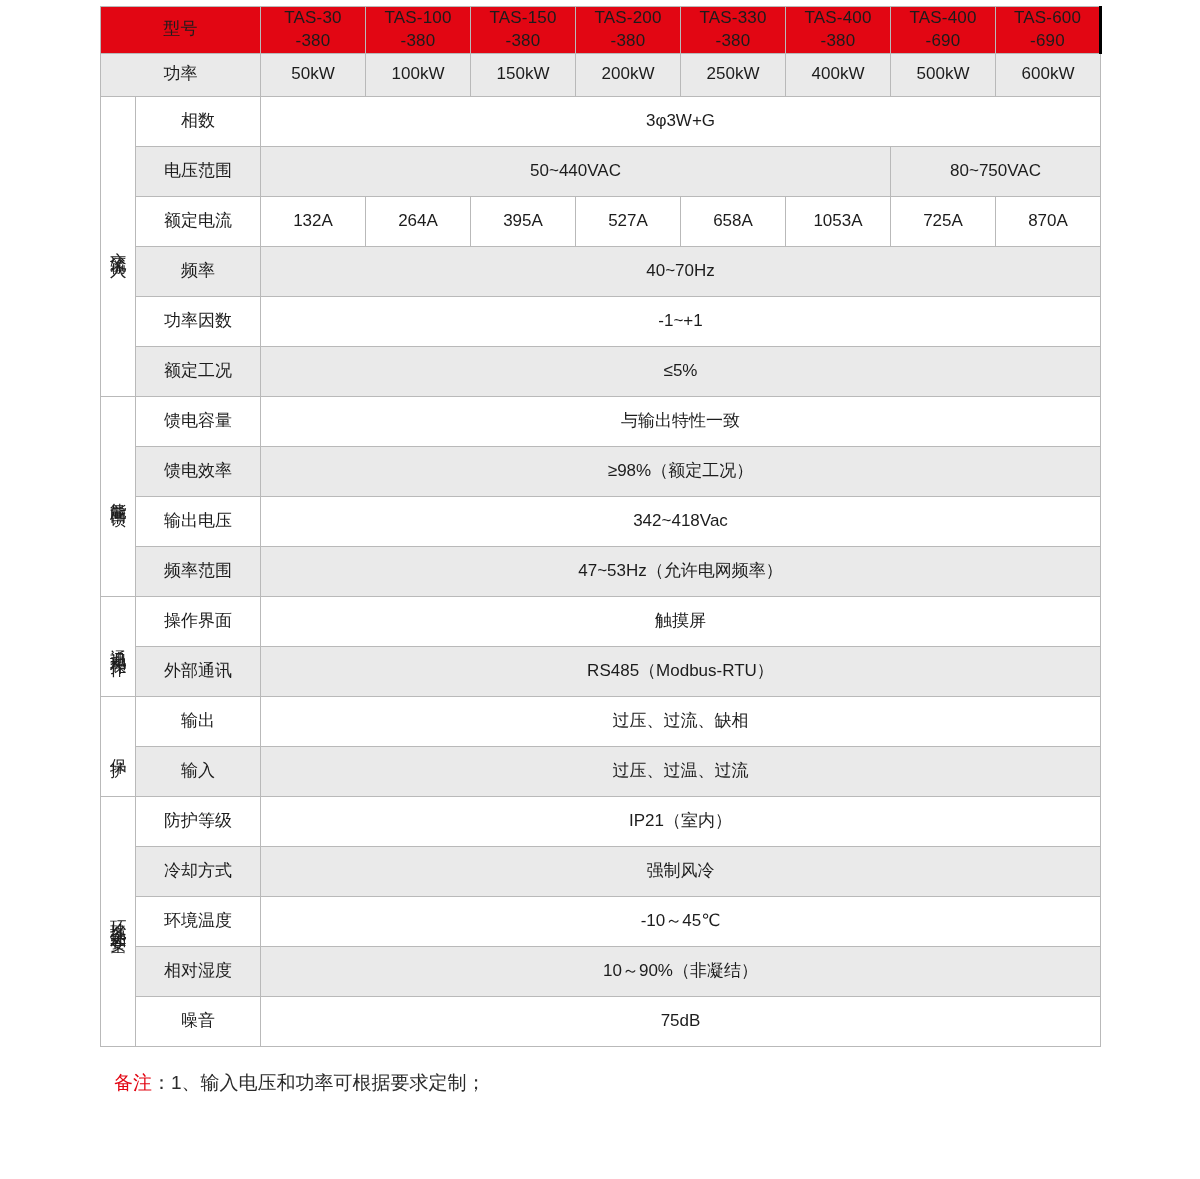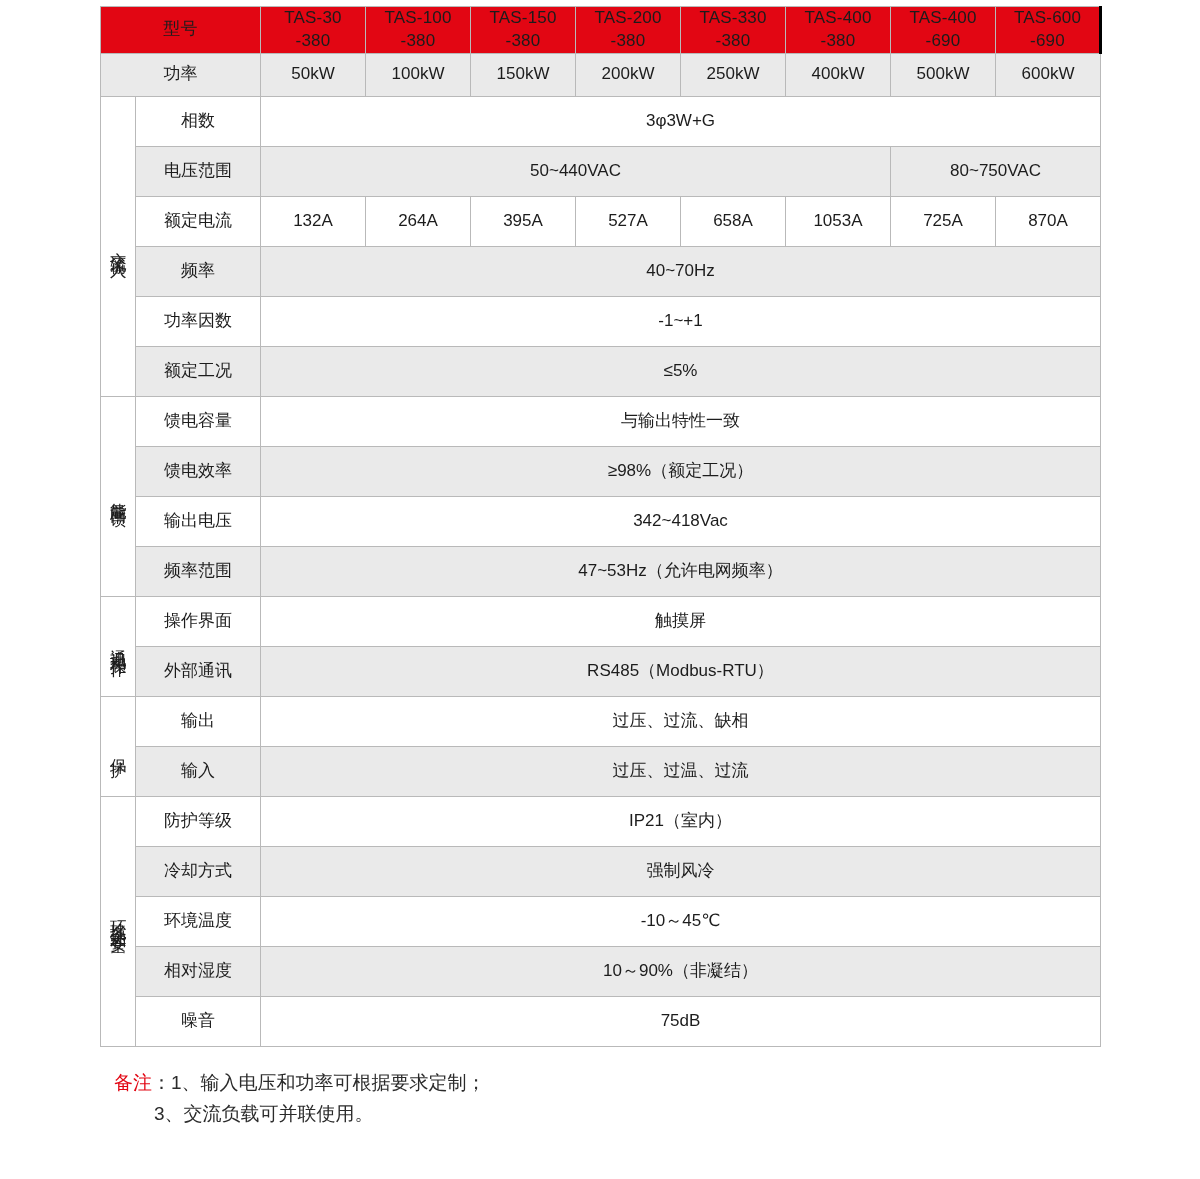--- a/index.html
+++ b/index.html
@@ -268,16 +268,15 @@
         </tr>
         <tr class="row-white">
           <td class="lbl-cell r-std">噪音</td>
           <td class="val-cell r-std" colspan="8">75dB</td>
         </tr>
       </tbody>
   </table>
 
   <div class="notes" id="notes-block">
       <div class="note-line first"><span class="note-label">备注</span><span>：1、输入电压和功率可根据要求定制；</span></div>
-      <div class="note-line rest"><span>3、交流负载可并联使用。</span></div>
     </div>
 
 </div>
 
 </body></html>

